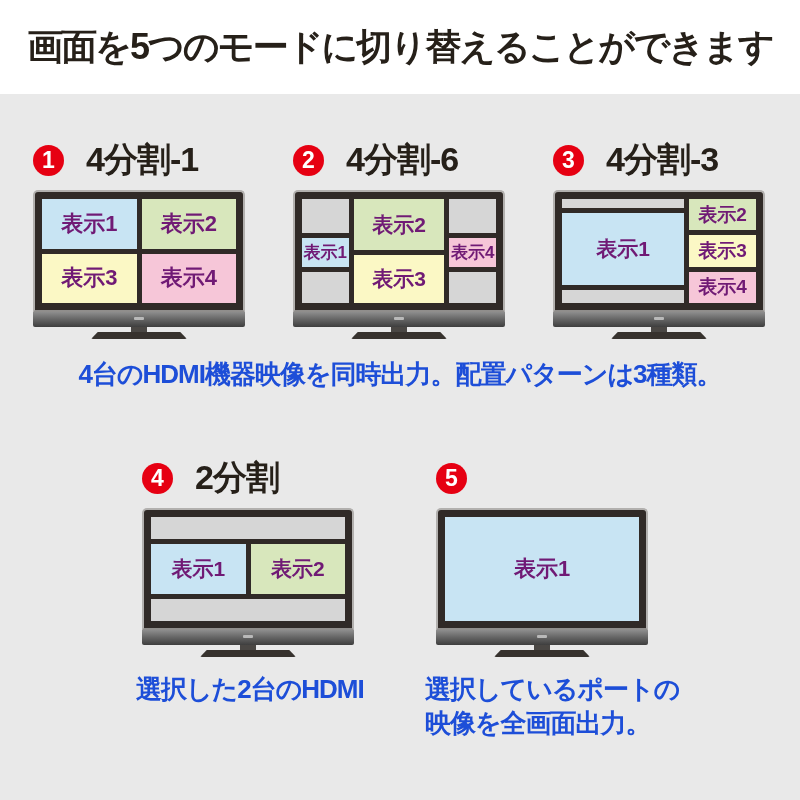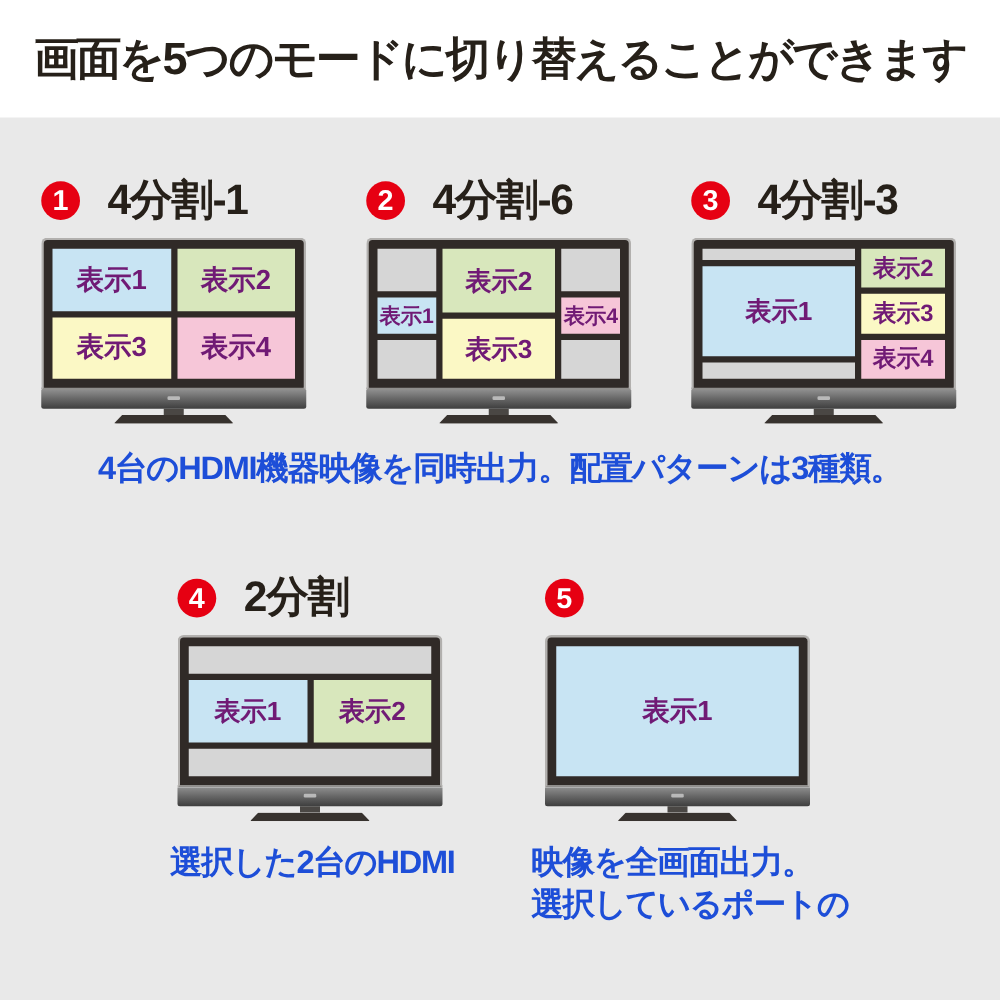--- a/index.html
+++ b/index.html
@@ -223,17 +223,17 @@
         </div>
       <div class="neck"></div>
       <div class="base"></div>
     </div>
   </div>
 
   <div class="caption caption-dual">
     <div>選択した2台のHDMI</div>
   </div>
   <div class="caption caption-full">
+    <div>選択しているポートの</div>
     <div>映像を全画面出力。</div>
-    <div>選択しているポートの</div>
   </div>
 
 </div>
 
 </body></html>

